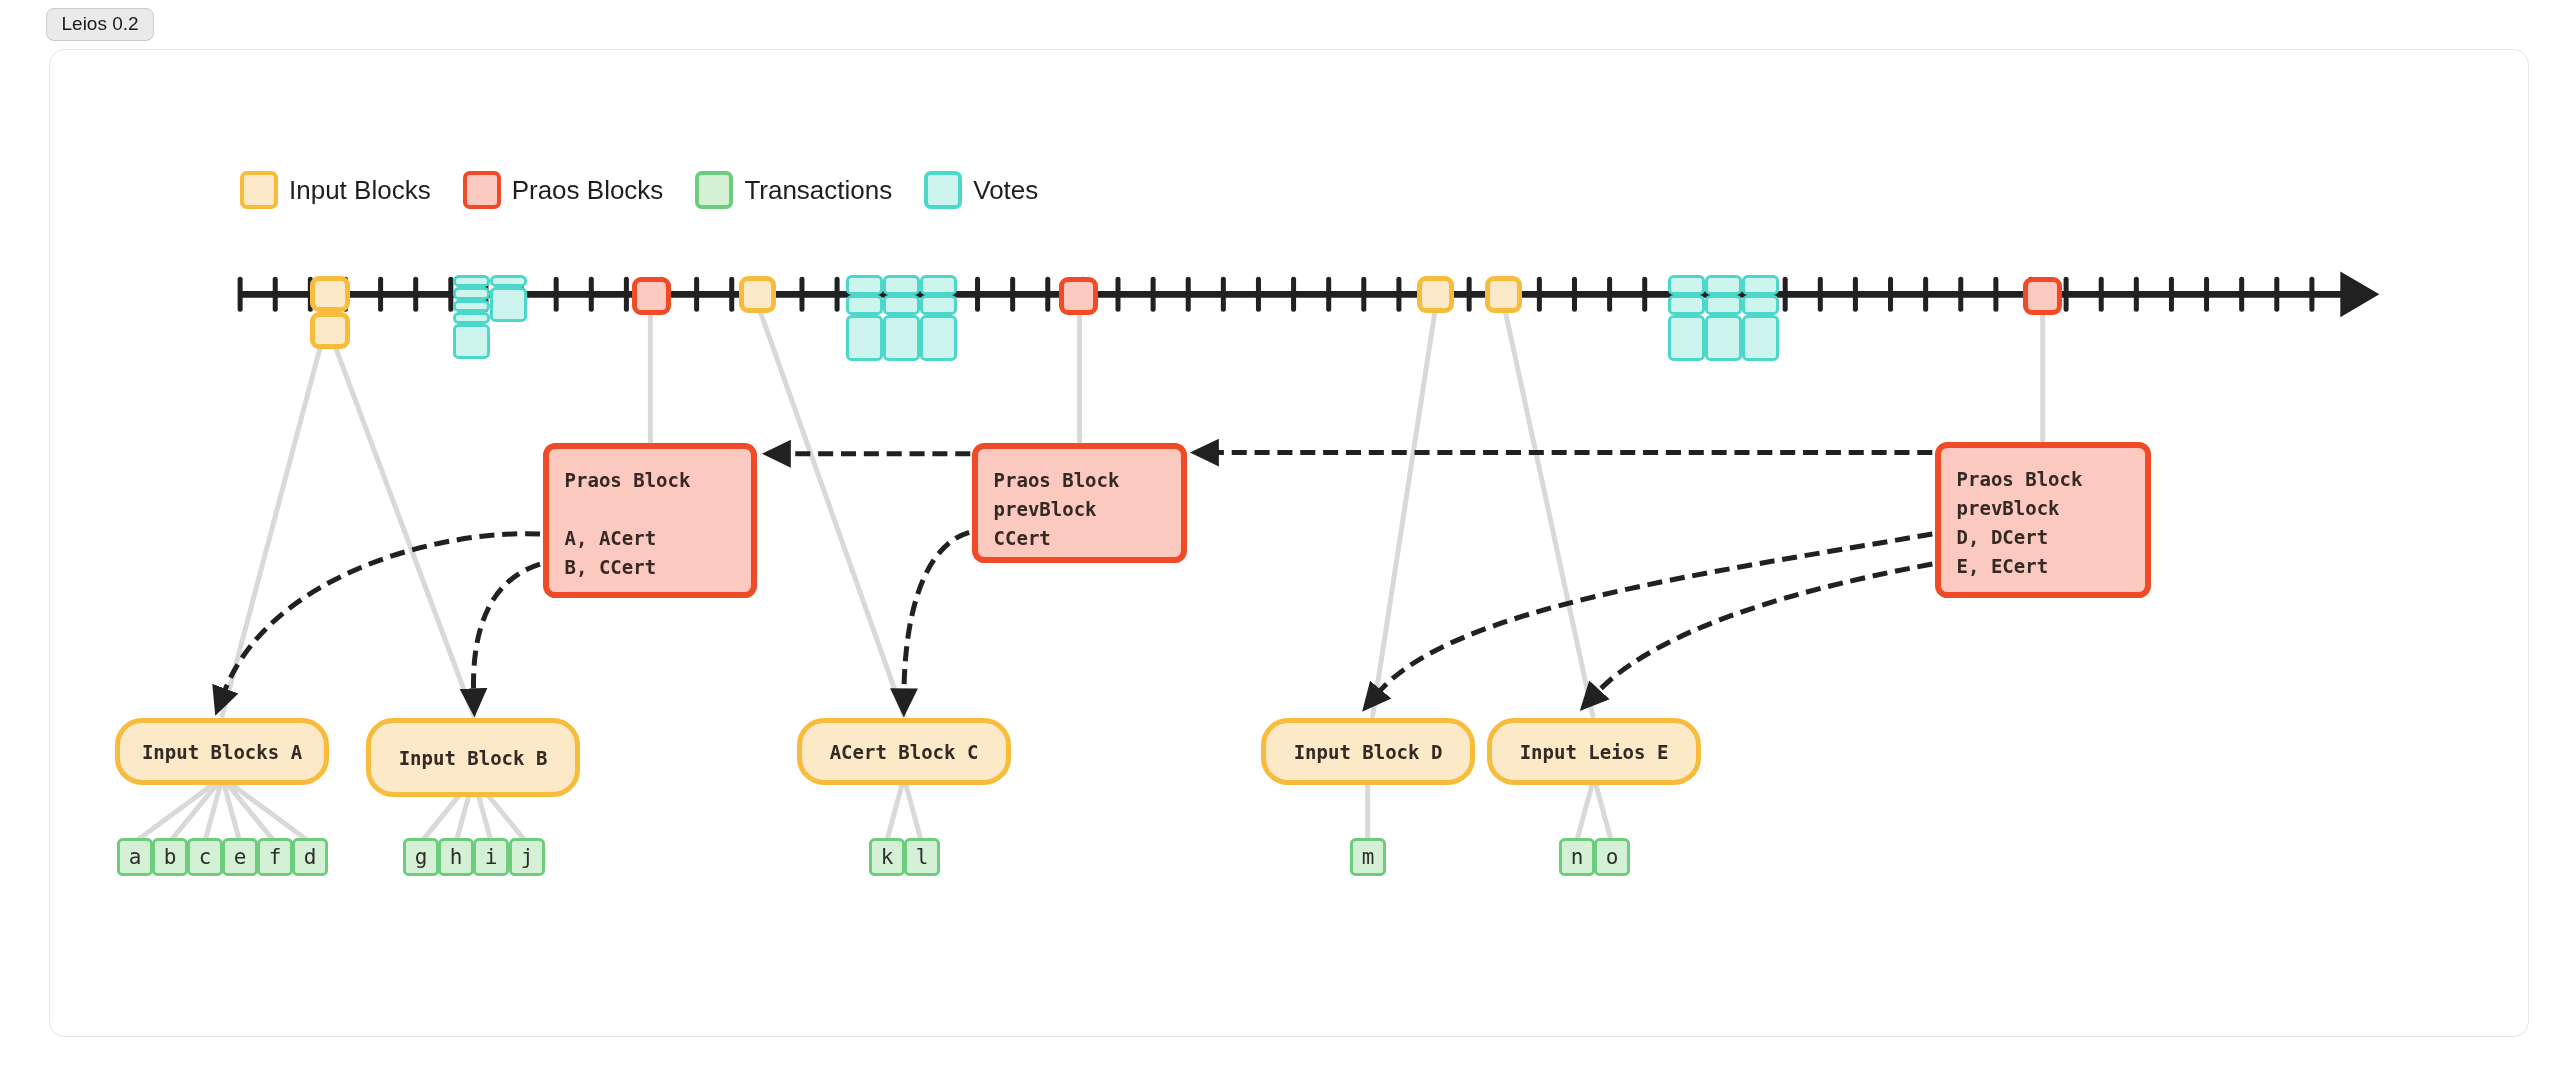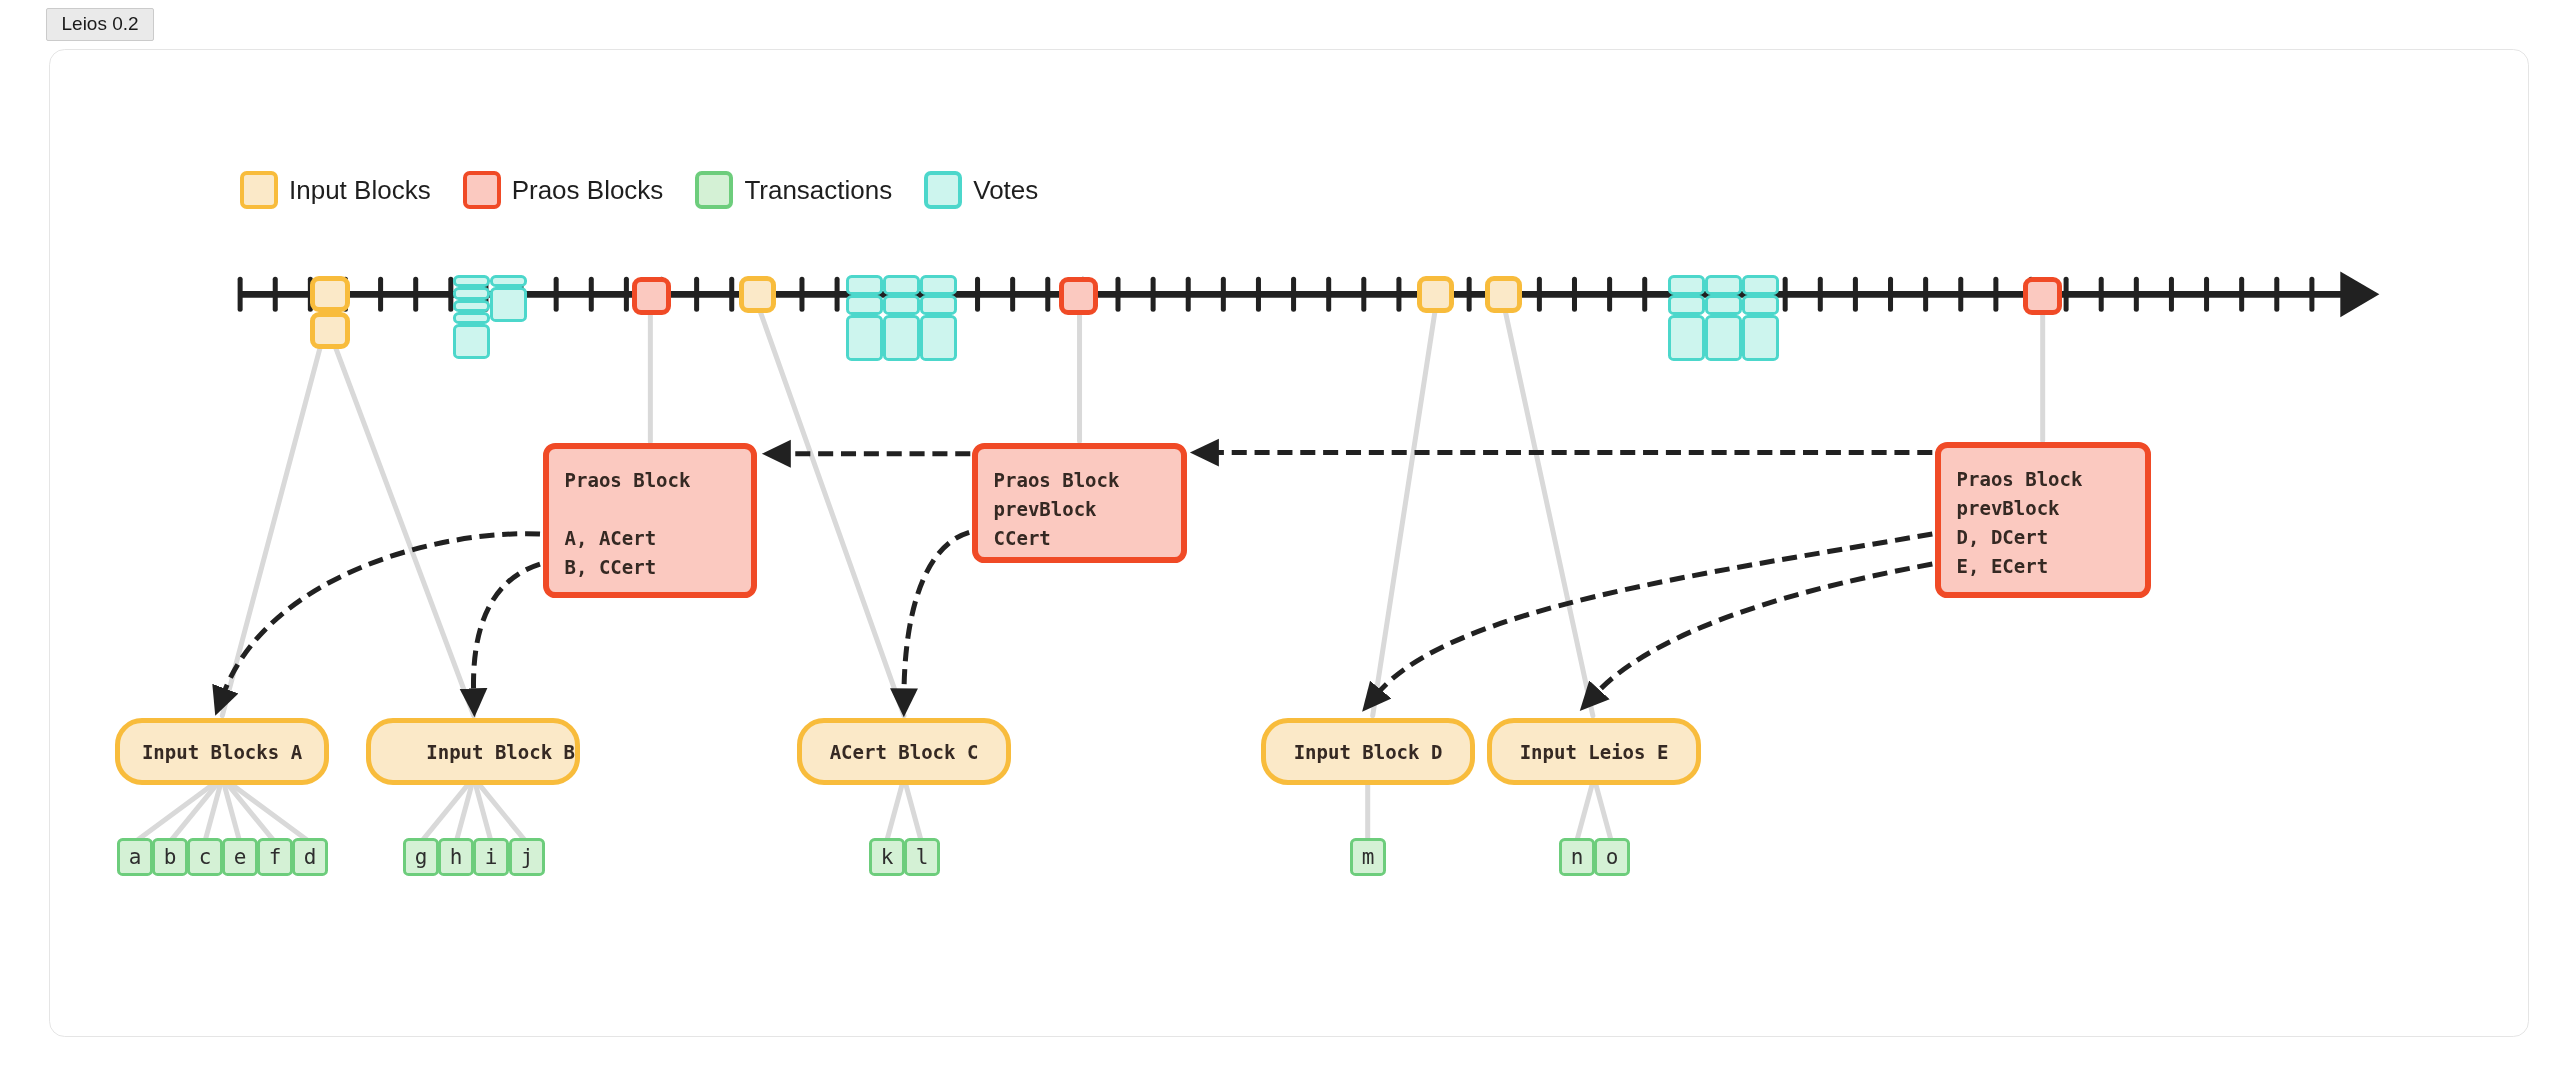--- a/index.html
+++ b/index.html
@@ -1,20 +1,20 @@
 <!DOCTYPE html>
 <html style="font-size:9px"><head>
 <meta charset="utf-8">
 <style>
   html,body{margin:0;padding:0;width:2576px;height:1088px;background:#ffffff;overflow:hidden}
   body{position:relative;font-family:"Liberation Sans",sans-serif}
   .panel{position:absolute;left:49px;top:49px;width:2478px;height:986px;background:#fff;
          border:1.7px solid #E5E5E5;border-radius:15.6px;z-index:0}
   .badge{position:absolute;left:46px;top:7.8px;background:#EAEAEA;border:1.1px solid #CBCBCB;
-         border-radius:2px;padding:4.5px 14.5px;font-size:19px;color:#1A1A1A;z-index:2}
+         border-radius:8px;padding:4.5px 14.5px;font-size:19px;color:#1A1A1A;z-index:2}
   .legend{position:absolute;left:240px;top:171px;display:flex;gap:32px;align-items:center;z-index:2}
   .legend-item{display:flex;align-items:center;gap:11px}
   .swatch{width:38px;height:38px;border-radius:6.7px;box-sizing:border-box}
   .sw-input{background:#FBE9C8;border:4.5px solid #F8BC3C}
   .sw-praos{background:#FBC9C0;border:4.5px solid #F04A26}
   .sw-tx{background:#D4F1D5;border:4.5px solid #6DCD7C}
   .sw-votes{background:#CDF5EE;border:4.5px solid #4CD7CB}
   .legend-label{font-size:26px;color:#1E1E1E}
   svg.layer{position:absolute;left:0;top:0;z-index:1}
   svg.layer.over{z-index:3}
@@ -235,21 +235,21 @@
     </div>
     <div class="tx-cell" style="left: 222px; top: 838px; width: 36px; height: 38px;">
       <div>e</div>
     </div>
     <div class="tx-cell" style="left: 257px; top: 838px; width: 36px; height: 38px;">
       <div>f</div>
     </div>
     <div class="tx-cell" style="left: 292px; top: 838px; width: 36px; height: 38px;">
       <div>d</div>
     </div>
-    <div class="node input-pill" style="left: 366px; top: 718px; width: 214px; height: 67px; justify-content: flex-end;">
+    <div class="node input-pill" style="left: 366px; top: 718px; width: 214px; height: 79px;">
       <div>Input Block B</div>
     </div>
     <div class="tx-cell" style="left: 403px; top: 838px; width: 36px; height: 38px;">
       <div>g</div>
     </div>
     <div class="tx-cell" style="left: 438px; top: 838px; width: 36px; height: 38px;">
       <div>h</div>
     </div>
     <div class="tx-cell" style="left: 473px; top: 838px; width: 36px; height: 38px;">
       <div>i</div>

